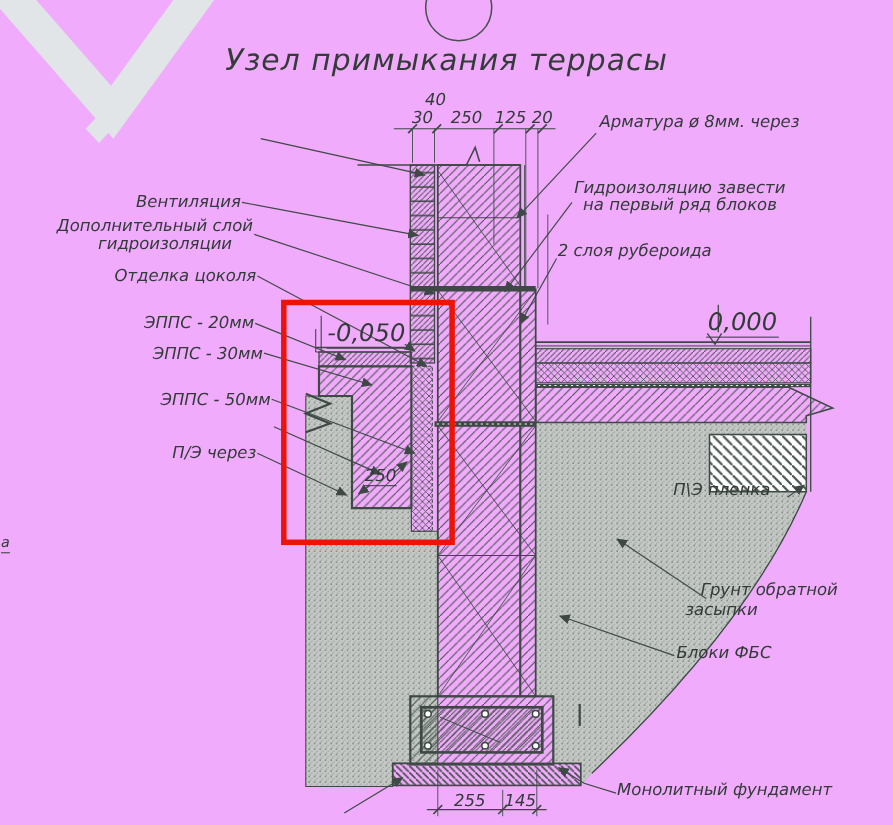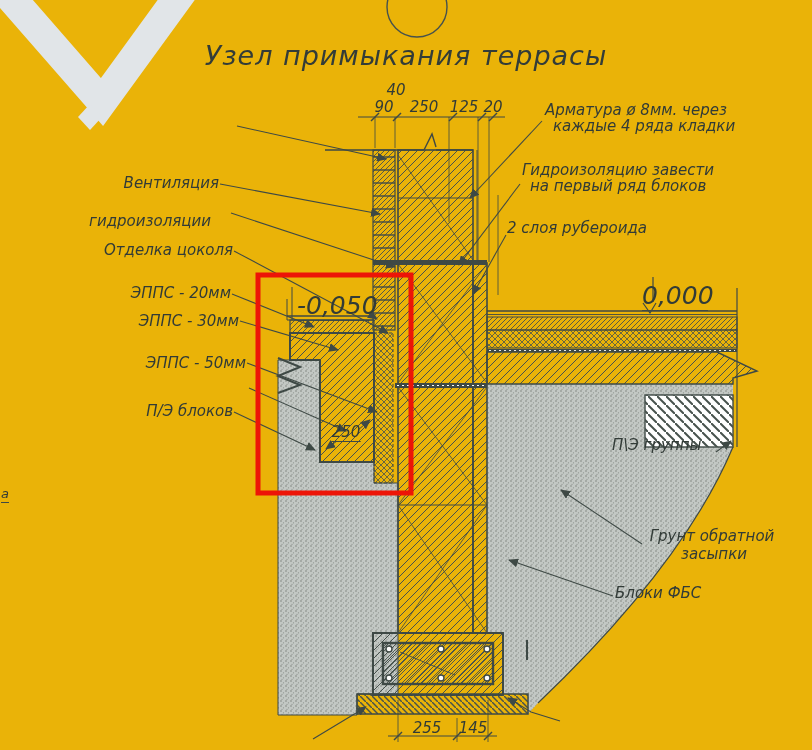--- a/index.html
+++ b/index.html
@@ -1,29 +1,29 @@
 <!DOCTYPE html>
 <html><head>
 <meta charset="utf-8">
 <style>
   html,body{margin:0;padding:0;background:#fff;}
-  #stage{position:relative;width:812px;height:750px;background:#eab308;overflow:hidden;
+  #stage{position:relative;width:812px;height:750px;background:#f0abfc;overflow:hidden;
          font-family:"DejaVu Sans", sans-serif;}
   svg{position:absolute;left:0;top:0;}
   .lbl{position:absolute;font-style:italic;font-size:15px;color:#323b37;white-space:nowrap;
        line-height:16px;z-index:5;}
   .lbl.sm{font-size:13px;}
   .dim{position:absolute;font-style:italic;font-size:15px;color:#323b37;white-space:nowrap;
        transform:translateX(-50%);z-index:5;}
-  .elev{position:absolute;font-style:italic;font-size:25px;color:#323b37;text-align:center;
+  .elev{position:absolute;font-style:italic;font-size:22px;color:#323b37;text-align:center;
         border-bottom:1.6px solid #3e4945;z-index:5;}
   .u{border-bottom:1.4px solid #3e4945;}
   .title{position:absolute;left:0;top:40px;width:100%;text-align:center;font-style:italic;
          font-size:27px;color:#333c38;letter-spacing:1px;z-index:5;}
-  .ctr{text-align:center;}
+  .ctr{}
 </style>
 </head>
 <body>
 
 <div id="stage">
 
   <svg width="812" height="750" viewBox="0 0 812 750">
     <defs>
       <marker id="arr" markerWidth="11" markerHeight="9" refX="9" refY="4.5" orient="auto" markerUnits="userSpaceOnUse">
         <path d="M0,0 L10,4.5 L0,9 Z" fill="#3e4945"></path>
@@ -196,43 +196,44 @@
       <line x1="613" y1="596" x2="509" y2="560" marker-end="url(#arr)"></line>
       <polyline points="560,721 531,712 508,698" marker-end="url(#arr)"></polyline>
     </g>
 
     <rect x="258" y="275" width="153" height="218" fill="none" stroke="#ed1407" stroke-width="5"></rect>
   </svg>
 
   <div class="title">Узел примыкания террасы</div>
 
   <div class="lbl" style="right:593px;top:175px">Вентиляция</div>
+  <div class="lbl" style="right:582px;top:197px">Дополнительный слой</div>
   <div class="lbl" style="right:601px;top:213px">гидроизоляции</div>
   <div class="lbl" style="right:579px;top:242px">Отделка цоколя</div>
   <div class="lbl" style="right:581px;top:285px">ЭППС - 20мм</div>
   <div class="lbl" style="right:573px;top:313px">ЭППС - 30мм</div>
   <div class="lbl" style="right:566px;top:355px">ЭППС - 50мм</div>
-  <div class="lbl" style="right:579px;top:403px">П/Э блоков</div>
+  <div class="lbl" style="right:579px;top:403px">П/Э через</div>
   <div class="lbl sm u" style="left:1px;top:486px">а</div>
 
   <div class="lbl" style="left:545px;top:102px">Арматура ø 8мм. через</div>
-  <div class="lbl" style="left:553px;top:118px">каждые 4 ряда кладки</div>
   <div class="lbl" style="left:522px;top:162px">Гидроизоляцию завести</div>
   <div class="lbl" style="left:530px;top:178px">на первый ряд блоков</div>
   <div class="lbl" style="left:507px;top:220px">2 слоя рубероида</div>
-  <div class="lbl" style="left:612px;top:437px">П\Э группы</div>
+  <div class="lbl" style="left:612px;top:437px">П\Э пленка</div>
   <div class="lbl ctr" style="left:637px;top:528px;width:150px">Грунт обратной</div>
-  <div class="lbl ctr" style="left:639px;top:546px;width:150px">засыпки</div>
+  <div class="lbl ctr" style="left:623px;top:546px;width:150px">засыпки</div>
   <div class="lbl" style="left:615px;top:585px">Блоки ФБС</div>
+  <div class="lbl" style="left:561px;top:710px">Монолитный фундамент</div>
 
   <div class="elev" style="left:642px;top:281px;width:66px">0,000</div>
   <div class="elev" style="left:297px;top:291px;width:72px">-0,050</div>
 
   <div class="dim" style="left:396px;top:81px">40</div>
-  <div class="dim" style="left:384px;top:98px">90</div>
+  <div class="dim" style="left:384px;top:98px">30</div>
   <div class="dim" style="left:424px;top:98px">250</div>
   <div class="dim" style="left:464px;top:98px">125</div>
   <div class="dim" style="left:493px;top:98px">20</div>
   <div class="dim" style="left:427px;top:719px">255</div>
   <div class="dim" style="left:473px;top:719px">145</div>
   <div class="dim u" style="left:346px;top:423px;font-size:15px">250</div>
 
 </div>
 
 </body></html>

